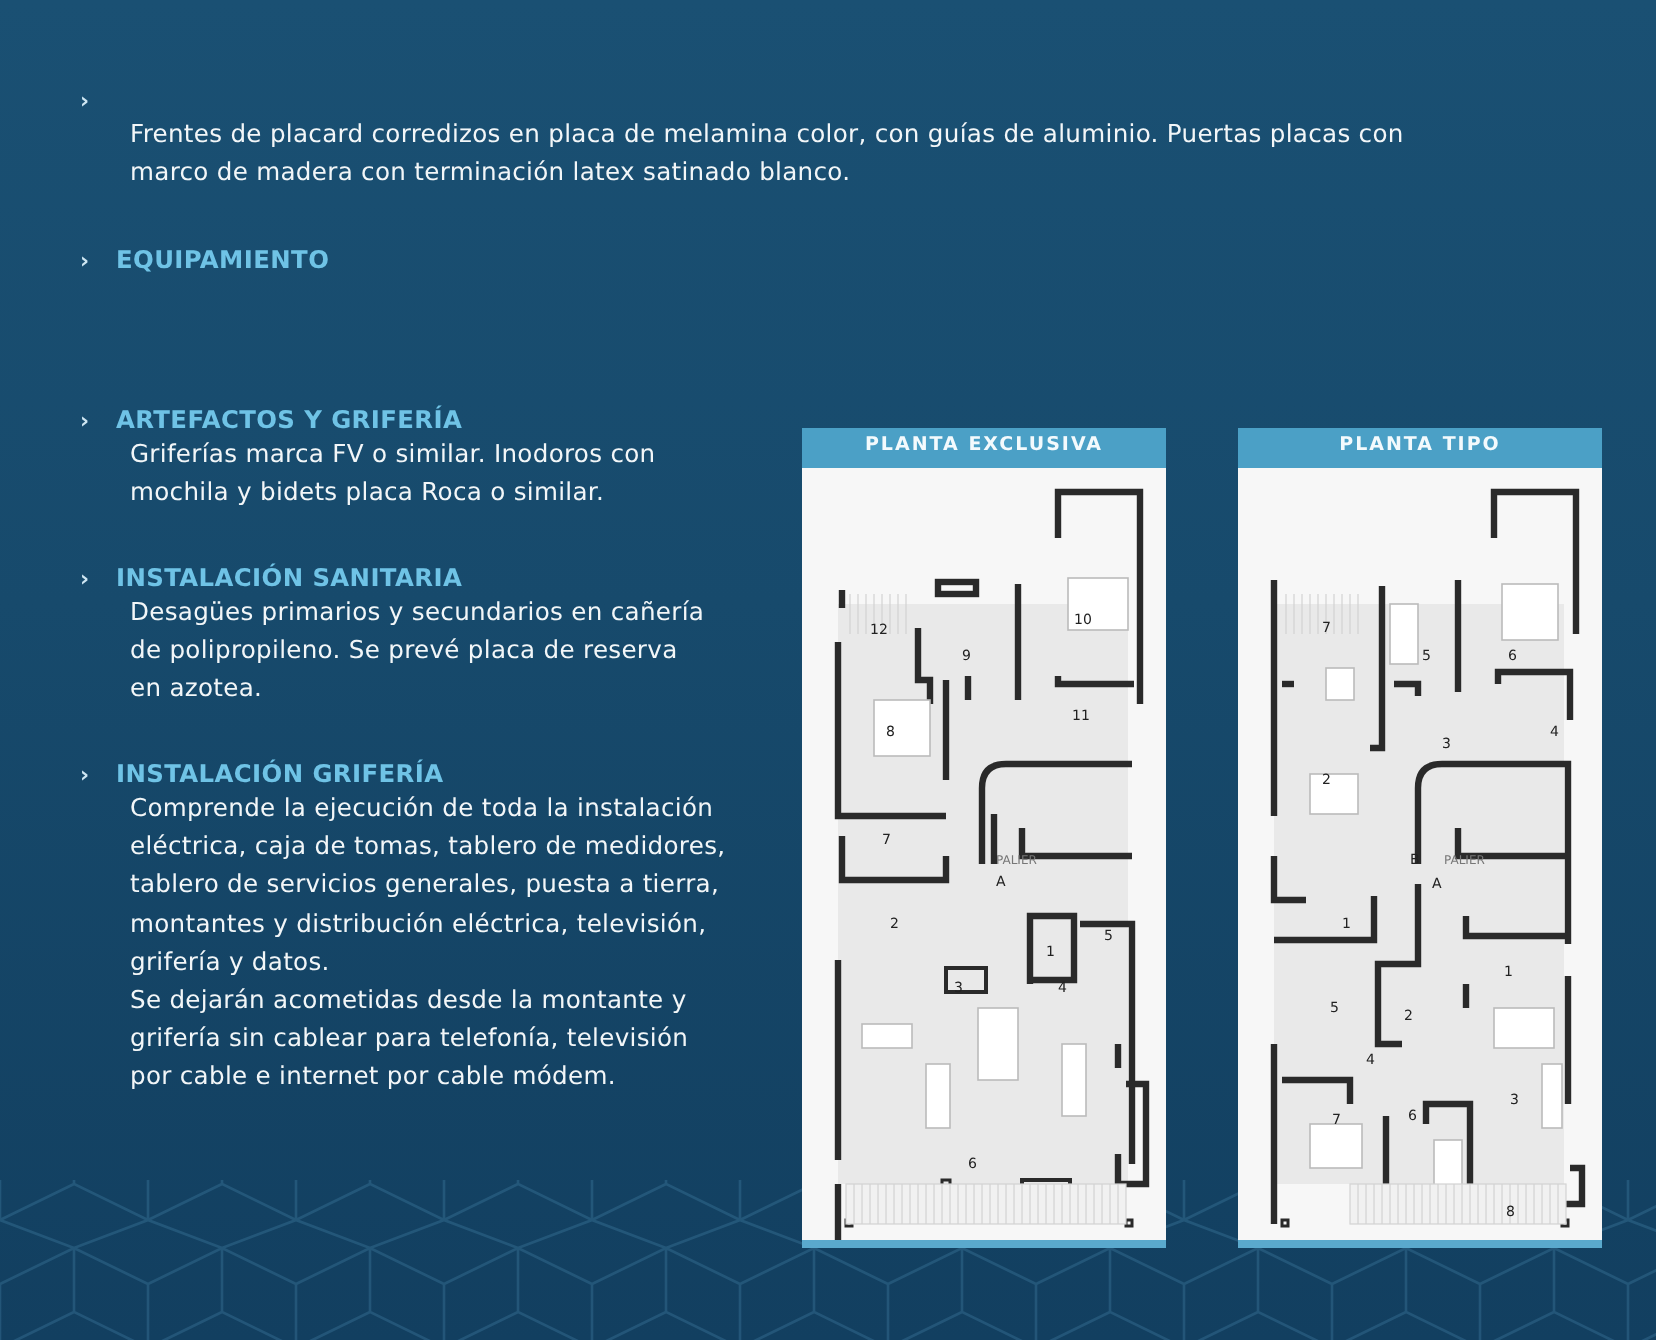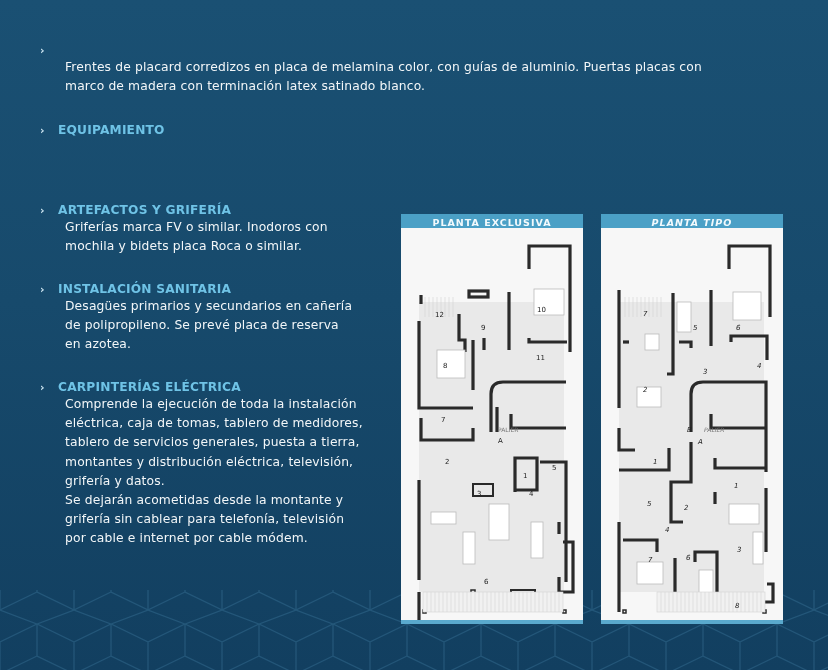--- a/index.html
+++ b/index.html
@@ -6,21 +6,21 @@
   body{width:828px;height:670px;overflow:hidden;position:relative;
     background:linear-gradient(180deg,#1a5073 0%,#174a6c 45%,#123f60 100%);
     font-family:"DejaVu Sans","Liberation Sans",sans-serif;}
   .pattern{position:absolute;left:0;right:0;bottom:0;height:110px;opacity:.22;}
   .specs{position:absolute;left:40px;top:0;width:780px;}
   .sec{position:absolute;left:0;}
   .sec .h{display:flex;align-items:center;color:#6fc3e6;font-weight:bold;font-size:12.2px;letter-spacing:.2px;height:16px;}
   .sec .h .chev{width:18px;color:#cfe7f3;font-size:11px;font-weight:bold;}
   .sec .b{margin-left:25px;color:#f2f6f8;font-size:12.3px;line-height:19.2px;letter-spacing:.15px;}
   .panel{position:absolute;top:214px;width:182px;height:410px;background:#f7f7f7;}
-  .panel .ph{height:14px;background:#4ba0c6;color:#f3fafd;font-weight:bold;font-size:9.5px;letter-spacing:1px;text-align:center;line-height:18px;}
+  .panel .ph{height:20px;background:#4ba0c6;color:#f3fafd;font-weight:bold;font-size:9.5px;letter-spacing:1px;text-align:center;line-height:18px;}
   .panel .pb{position:absolute;left:0;right:0;bottom:0;height:4px;background:#5aa9cd;}
   .panel svg{position:absolute;left:0;top:18px;}
   .rl{font-family:"DejaVu Sans",sans-serif;font-size:7px;fill:#222;}
   .pal{font-family:"DejaVu Sans",sans-serif;font-size:6px;fill:#777;}
 </style>
 </head>
 <body>
 
 <svg class="pattern" width="828" height="110" viewBox="0 0 828 110">
   <defs>
@@ -64,21 +64,21 @@
       </div>
     <div class="b">
       <div>Desagües primarios y secundarios en cañería</div>
       <div>de polipropileno. Se prevé placa de reserva</div>
       <div>en azotea.</div>
     </div>
   </div>
   <div class="sec" style="top:379px;">
     <div class="h">
         <span class="chev">›</span>
-        <span>CARPINTERÍAS ELÉCTRICA</span>
+        <span>INSTALACIÓN GRIFERÍA</span>
       </div>
     <div class="b">
       <div>Comprende la ejecución de toda la instalación</div>
       <div>eléctrica, caja de tomas, tablero de medidores,</div>
       <div>tablero de servicios generales, puesta a tierra,</div>
       <div>montantes y distribución eléctrica, televisión,</div>
       <div>grifería y datos.</div>
       <div>Se dejarán acometidas desde la montante y</div>
       <div>grifería sin cablear para telefonía, televisión</div>
       <div>por cable e internet por cable módem.</div>
@@ -155,21 +155,21 @@
       <text class="rl" x="128" y="264">4</text>
       <text class="rl" x="151" y="238">5</text>
       <text class="rl" x="83" y="352">6</text>
       <text class="pal" x="97" y="200">PALIER</text>
       <text class="rl" x="97" y="211">A</text>
     </g>
   </svg>
   <div class="pb"></div>
 </div>
 
-<div class="panel" style="left:601px;font-style:italic;">
+<div class="panel" style="left:619px;">
   <div class="ph">PLANTA TIPO</div>
   <svg width="182" height="388" viewBox="0 0 182 388">
     <g fill="#e9e9e9">
         <rect x="18" y="70" width="145" height="290"></rect>
       </g>
     <g fill="none" stroke="#2a2a2a" stroke-width="3.2">
       <path d="M128 37 L128 14 L169 14 L169 85"></path>
       <path d="M130 110 L130 104 L166 104 L166 128"></path>
       <path d="M18 58 L18 176"></path>
       <path d="M72 61 L72 142 L66 142"></path>

